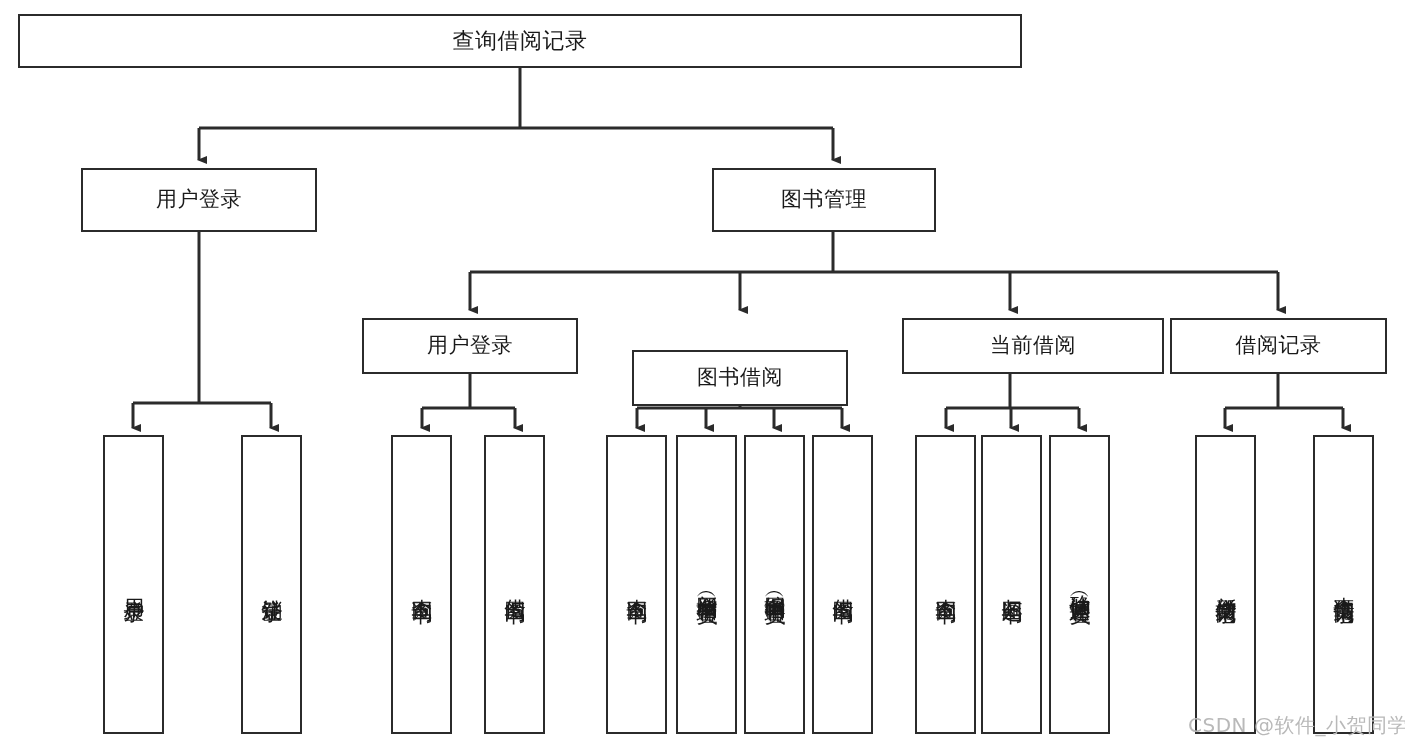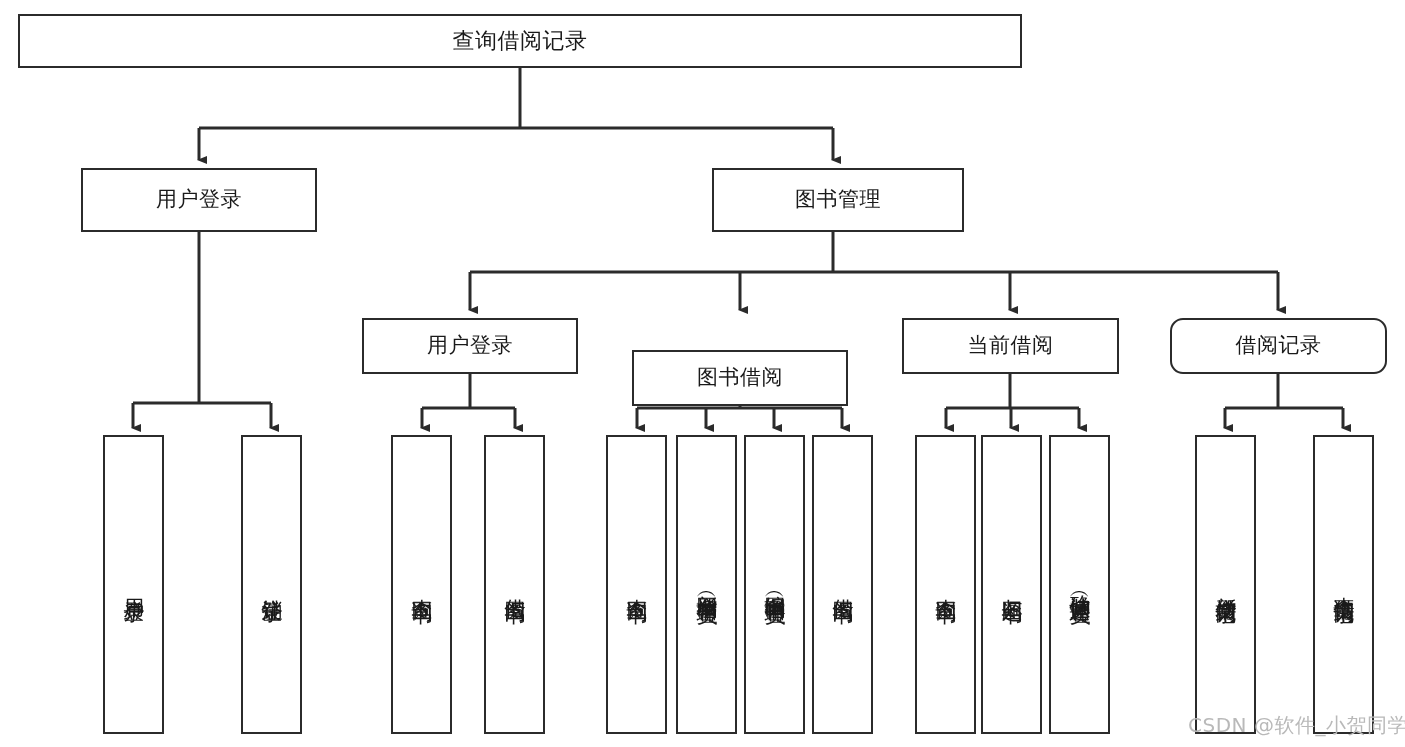--- a/index.html
+++ b/index.html
@@ -123,37 +123,37 @@
   </svg>
 
   <div class="node horiz root" style="left:18px; top:14px; width:1004px; height:54px;">
     <span class="label">查询借阅记录</span>
   </div>
 
   <div class="node horiz" style="left:81px; top:168px; width:236px; height:64px;">
     <span class="label">用户登录</span>
   </div>
 
-  <div class="node horiz" style="left:712px; top:168px; width:252px; height:64px;">
+  <div class="node horiz" style="left:712px; top:168px; width:224px; height:64px;">
     <span class="label">图书管理</span>
   </div>
 
   <div class="node horiz" style="left:362px; top:318px; width:216px; height:56px;">
     <span class="label">用户登录</span>
   </div>
 
   <div class="node horiz" style="left:632px; top:318px; width:216px; height:56px;margin-top:32px;">
     <span class="label">图书借阅</span>
   </div>
 
-  <div class="node horiz" style="left:902px; top:318px; width:217px; height:56px;">
+  <div class="node horiz" style="left:902px; top:318px; width:262px; height:56px;">
     <span class="label">当前借阅</span>
   </div>
 
-  <div class="node horiz" style="left:1170px; top:318px; width:217px; height:56px;border-radius:13px;">
+  <div class="node horiz" style="left:1170px; top:318px; width:217px; height:56px;">
     <span class="label">借阅记录</span>
   </div>
 
   <div class="node vert" style="left:103px; top:435px; width:61px; height:299px;">
     <span class="label">用户登录</span>
   </div>
 
   <div class="node vert" style="left:241px; top:435px; width:61px; height:299px;">
     <span class="label">注销登录</span>
   </div>

